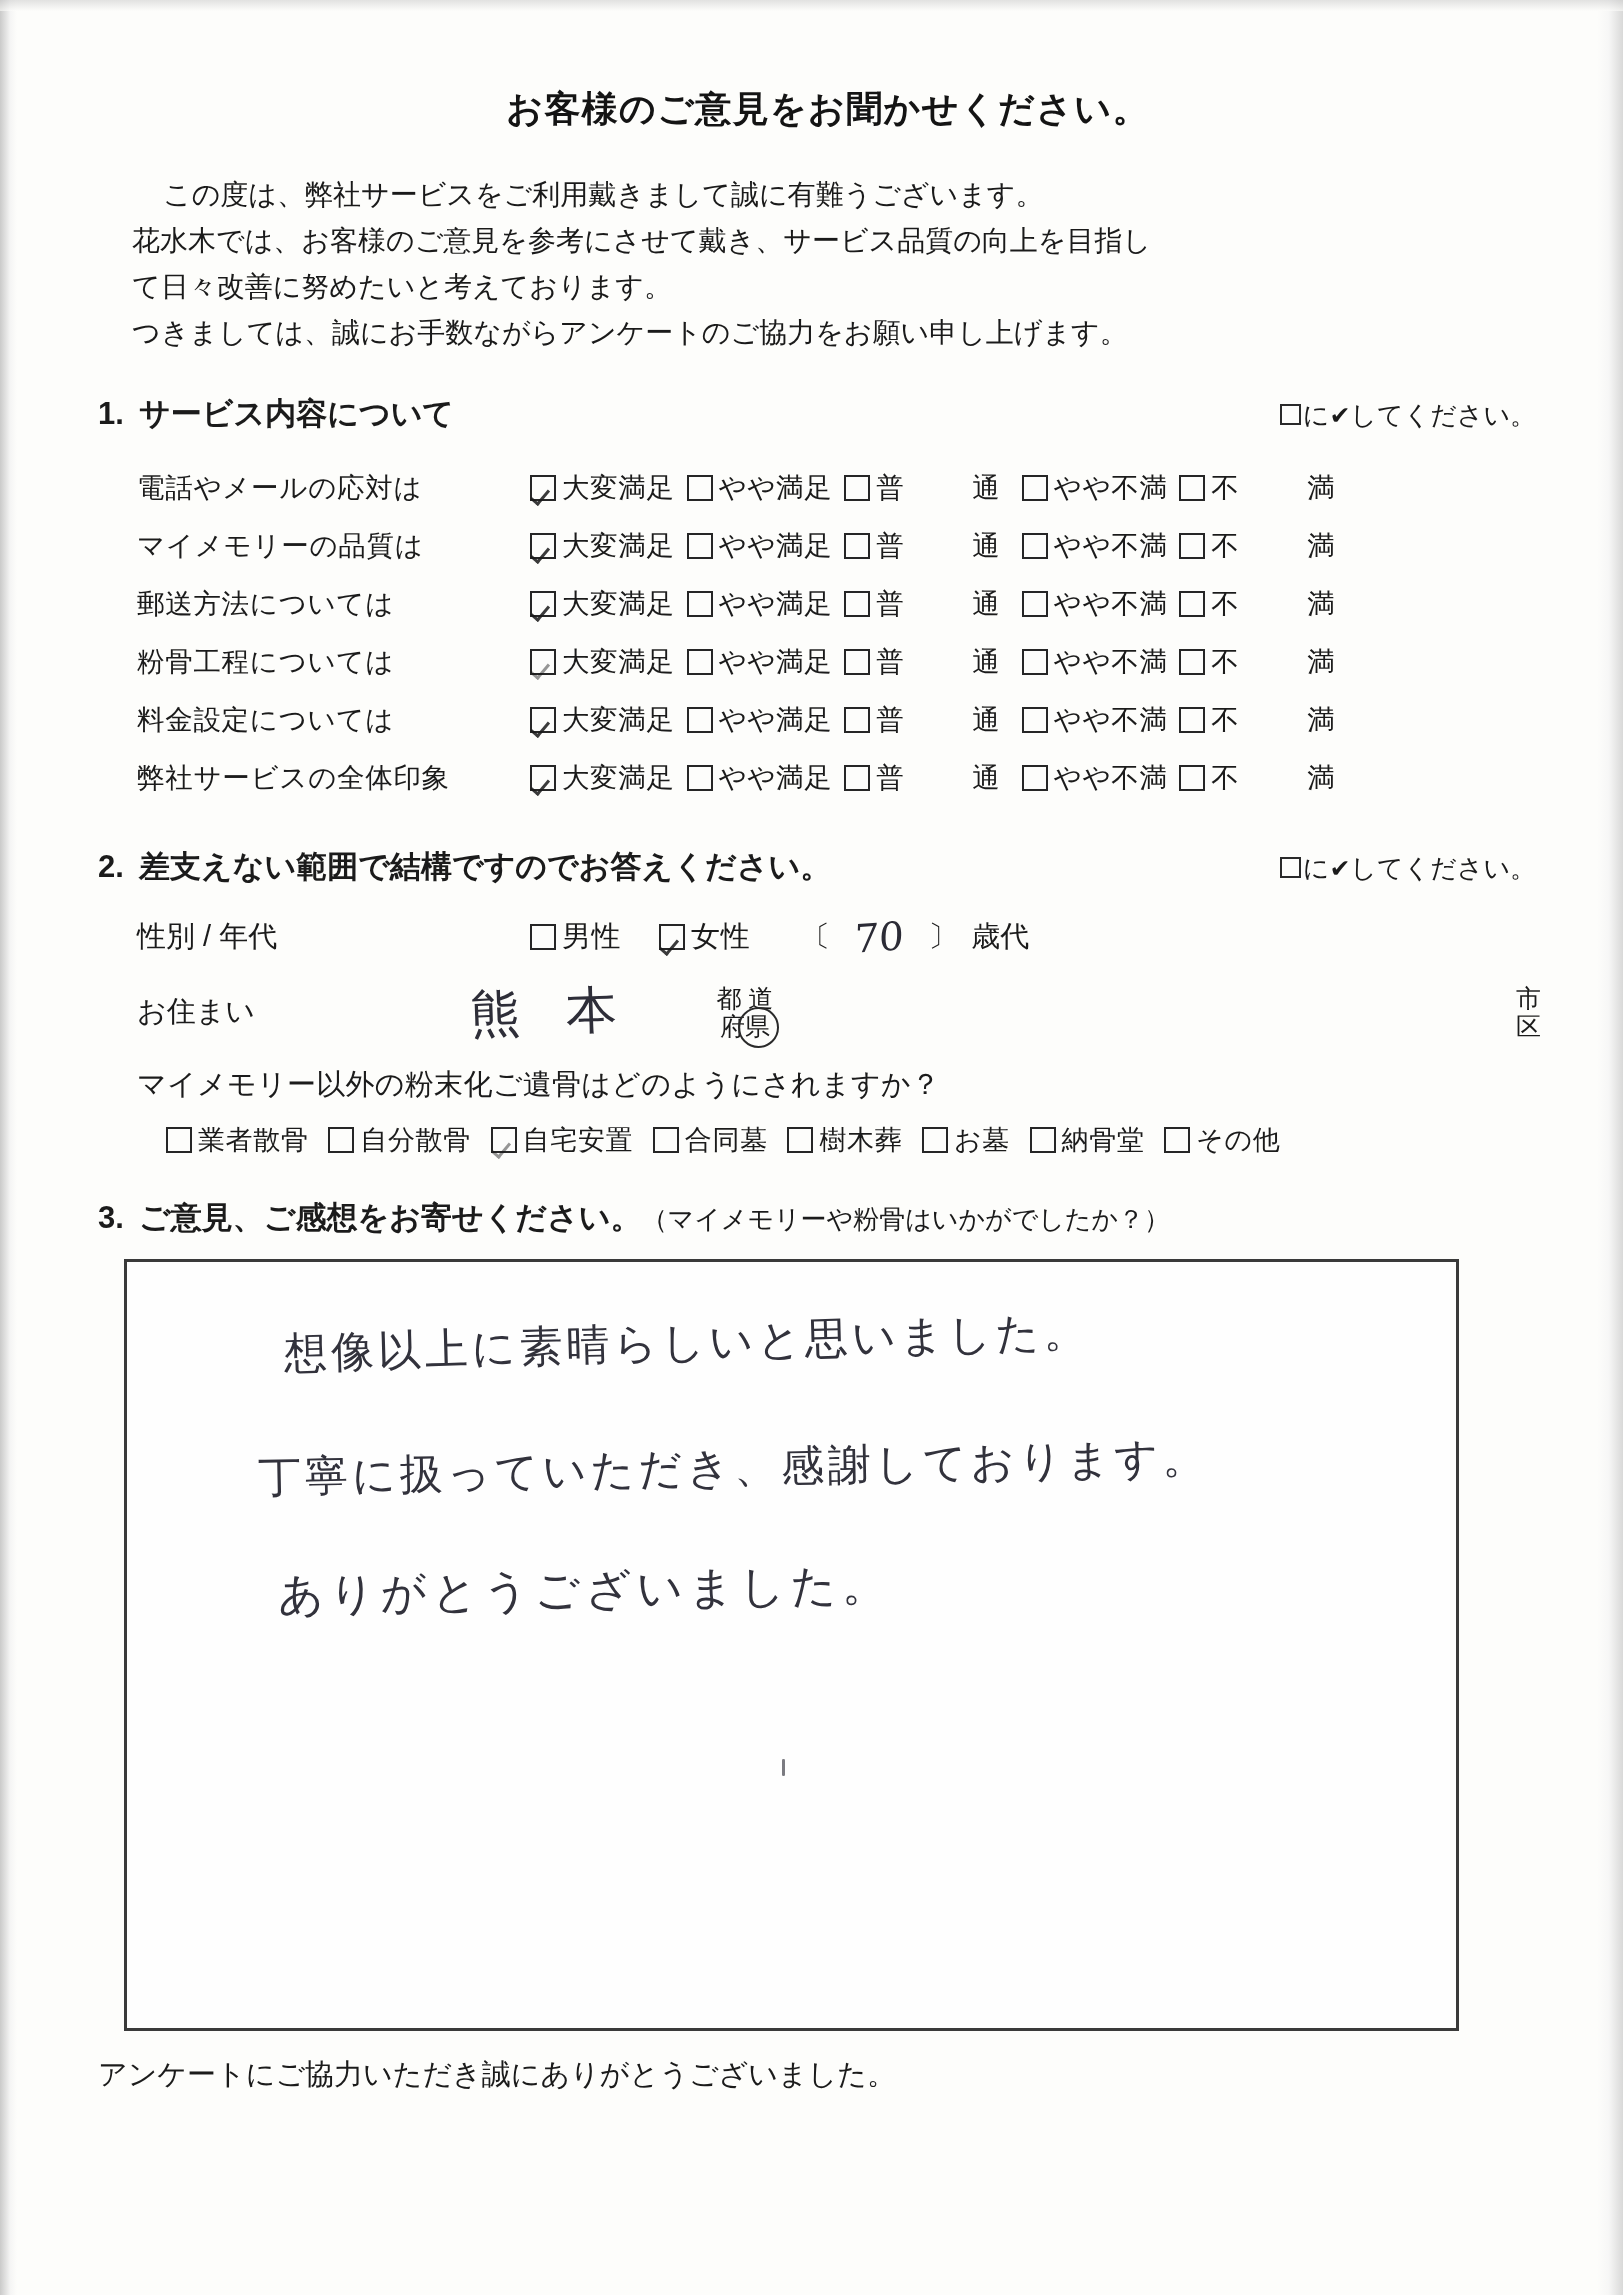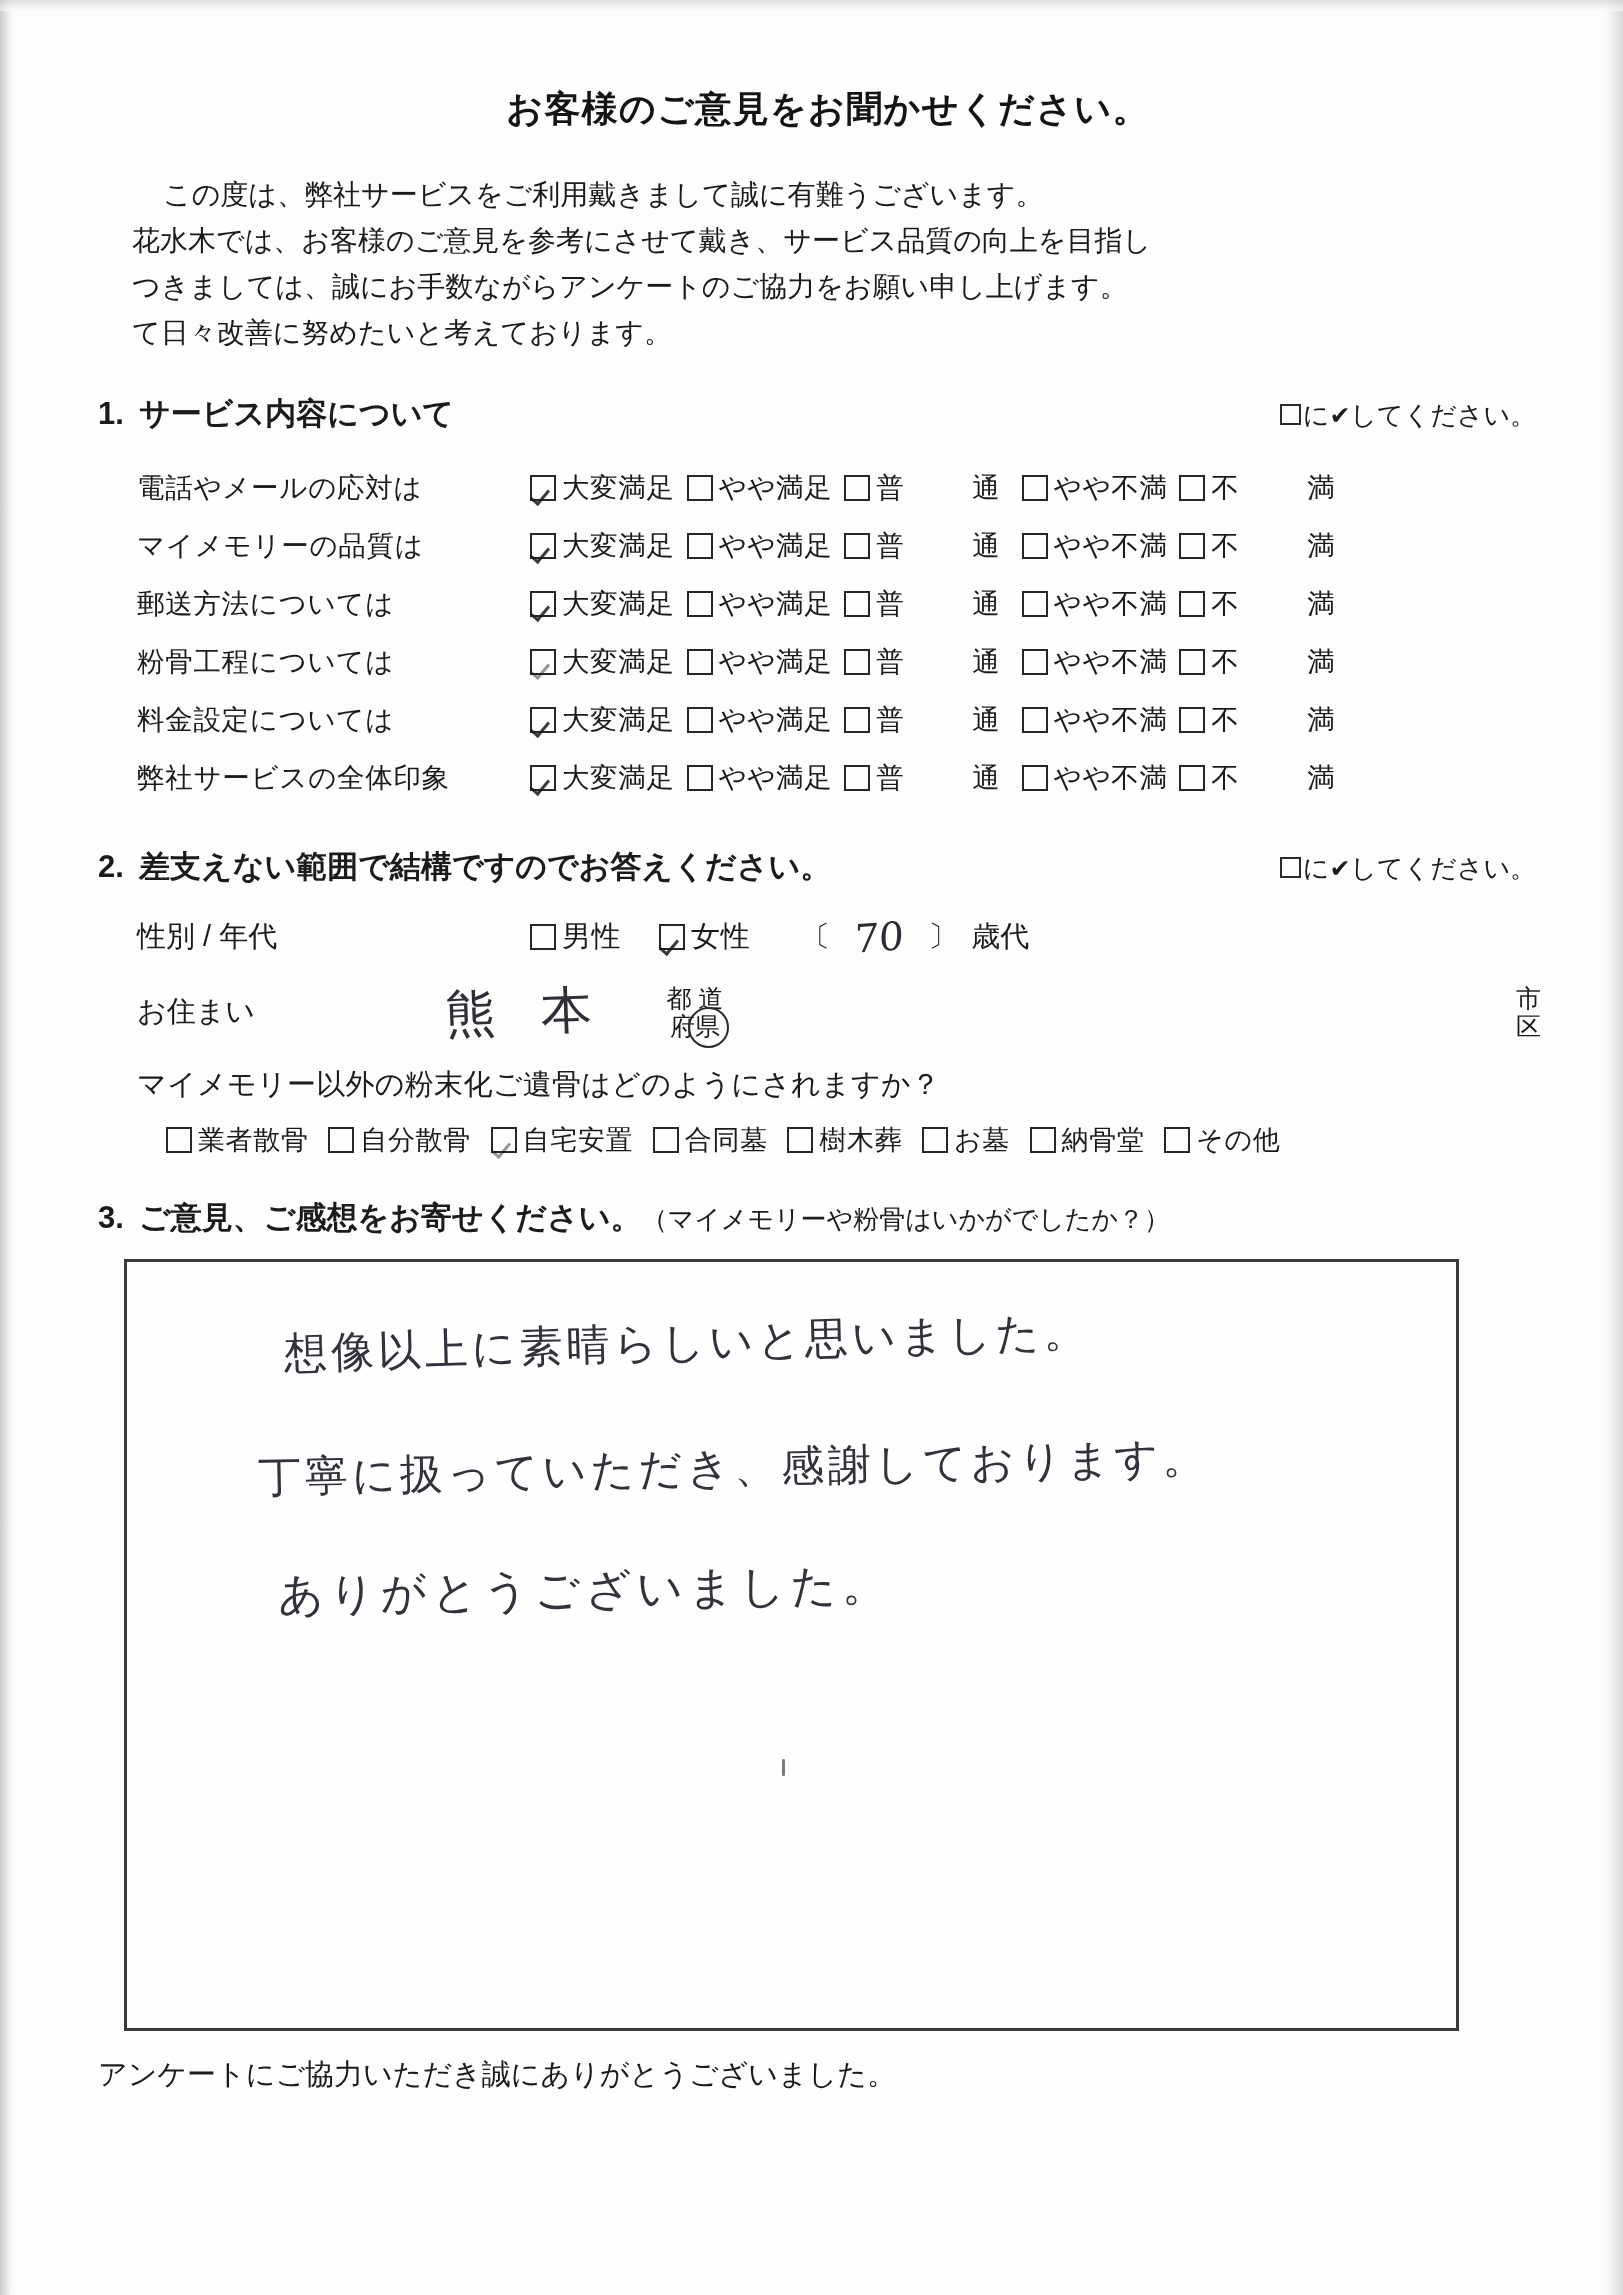--- a/index.html
+++ b/index.html
@@ -164,20 +164,21 @@
     color: #2b2b35;
     transform: rotate(-4deg) skewX(-6deg);
   }
 
   .row-addr {
     display: flex;
     align-items: center;
     font-size: 29px;
     height: 85px;
     position: relative;
+    gap: 25px;
   }
   .row-addr .lbl { width: 308px; }
   .addr-hand {
     font-family: "DejaVu Serif", serif;
     font-size: 51px;
     color: #2e2e38;
     letter-spacing: 14.4px;
     transform: rotate(-2deg);
   }
   .todofuken {
@@ -289,22 +290,22 @@
   <div class="scan-edge-right"></div>
   <div class="scan-edge-top"></div>
 
   <div class="content">
 
     <div class="doc-title">お客様のご意見をお聞かせください。</div>
 
     <div class="intro">
       <p class="indent">この度は、弊社サービスをご利用戴きまして誠に有難うございます。</p>
       <p>花水木では、お客様のご意見を参考にさせて戴き、サービス品質の向上を目指し</p>
+      <p>て日々改善に努めたいと考えております。</p>
       <p>つきましては、誠にお手数ながらアンケートのご協力をお願い申し上げます。</p>
-      <p>て日々改善に努めたいと考えております。</p>
     </div>
 
     <div class="section-head">
       <span class="num">1.</span>
       <span class="txt">サービス内容について</span>
       <span class="hint">
         <span class="cb"></span><span>に</span><span class="tick">✔</span><span>してください。</span>
       </span>
     </div>
 

